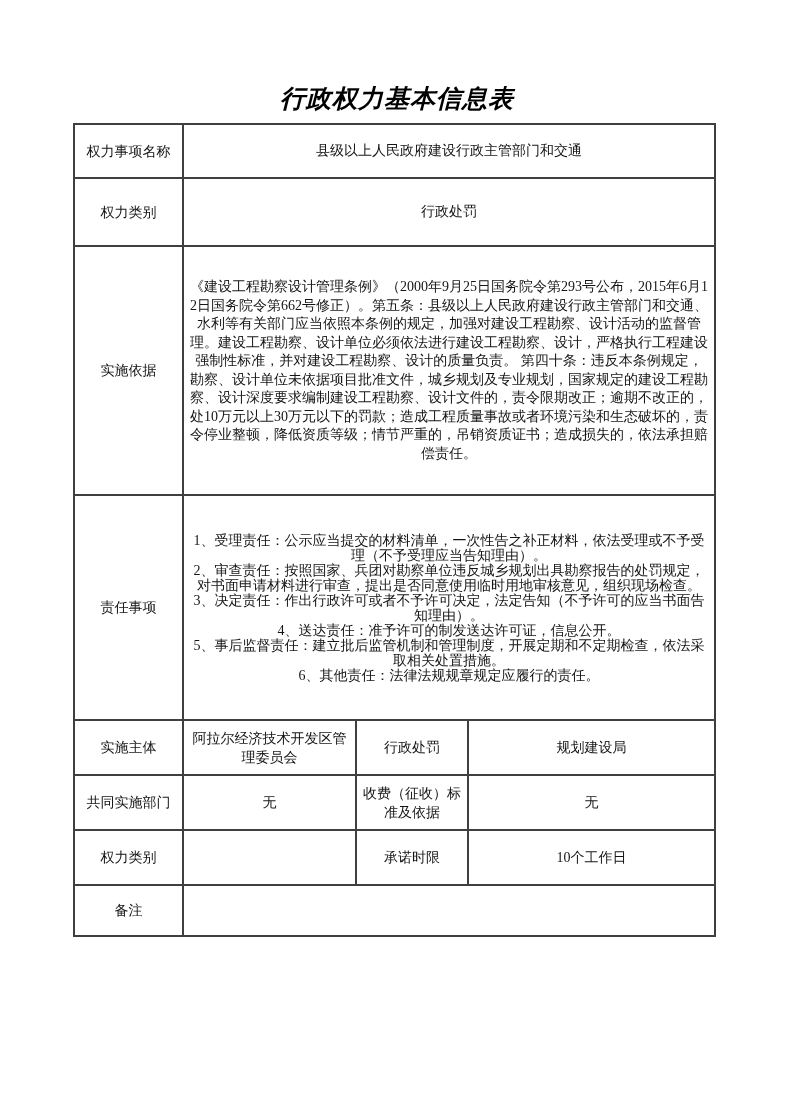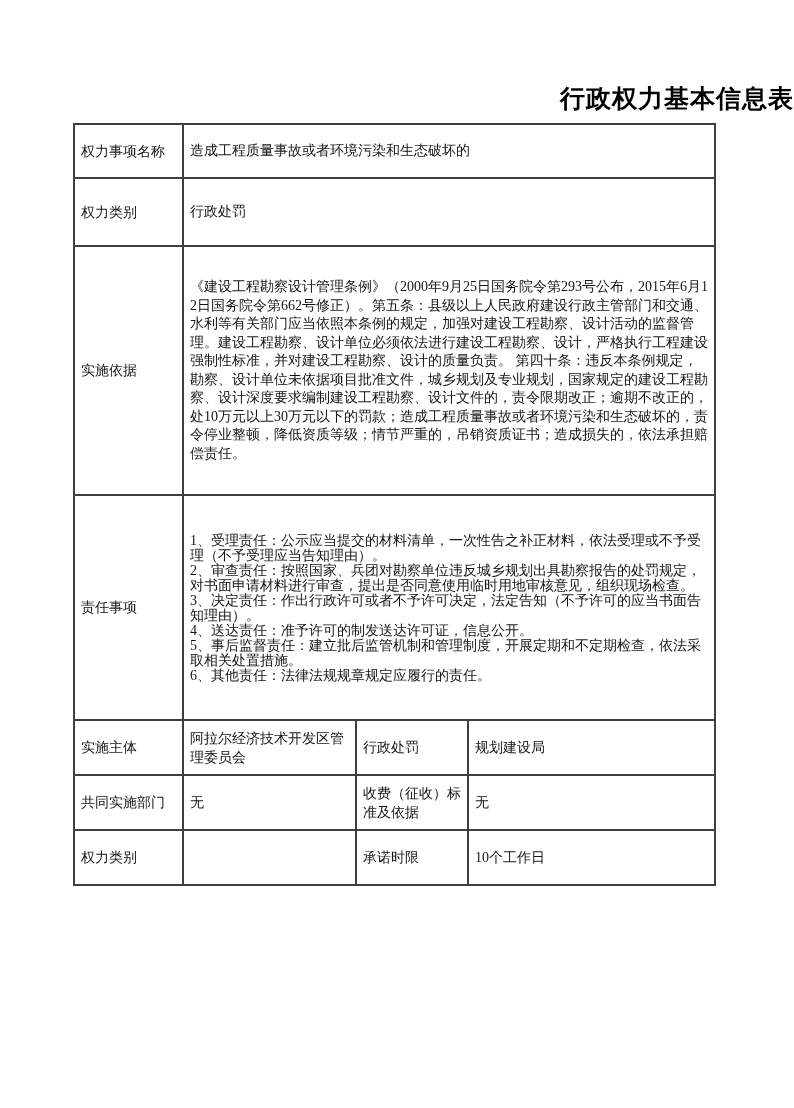--- a/index.html
+++ b/index.html
@@ -9,37 +9,38 @@
   }
   body {
     width: 794px;
     height: 1108px;
     font-family: "Liberation Serif", "DejaVu Serif", serif;
     color: #141414;
     overflow: hidden;
   }
   .page-title {
     margin: 84px 0 9px 0;
-    text-align: right;
+    text-align: center;
     font-size: 25px;
     font-weight: bold;
     line-height: 30px;
     letter-spacing: 1px;
     color: #000000;
+    font-style: italic;
   }
   table.info-table {
     border-collapse: collapse;
     table-layout: fixed;
     width: 641px;
     margin-left: 73px;
   }
   table.info-table td {
     border: 2px solid #3f3f3f;
     font-size: 14px;
-    text-align: left;
+    text-align: center;
     vertical-align: middle;
     padding: 2px 6px;
     overflow: hidden;
     word-break: break-all;
   }
   tr.r-small  { height: 55px; }
   tr.r-name   { height: 54px; }
   tr.r-cat    { height: 68px; }
   tr.r-basis  { height: 249px; }
   tr.r-duty   { height: 225px; }
@@ -77,21 +78,21 @@
   <colgroup>
     <col style="width:109px">
     <col style="width:173px">
     <col style="width:112px">
     <col style="width:247px">
   </colgroup>
 
   <tbody>
       <tr class="r-name">
     <td class="lbl">权力事项名称</td>
-    <td colspan="3">造成工程质量事故或者环境污染和生态破坏的</td>
+    <td colspan="3">县级以上人民政府建设行政主管部门和交通</td>
   </tr>
 
   <tr class="r-cat">
     <td class="lbl">权力类别</td>
     <td colspan="3">行政处罚</td>
   </tr>
 
   <tr class="r-basis">
     <td class="lbl">实施依据</td>
     <td colspan="3" class="text-block">《建设工程勘察设计管理条例》（2000年9月25日国务院令第293号公布，2015年6月12日国务院令第662号修正）。第五条：县级以上人民政府建设行政主管部门和交通、水利等有关部门应当依照本条例的规定，加强对建设工程勘察、设计活动的监督管理。建设工程勘察、设计单位必须依法进行建设工程勘察、设计，严格执行工程建设强制性标准，并对建设工程勘察、设计的质量负责。 第四十条：违反本条例规定，勘察、设计单位未依据项目批准文件，城乡规划及专业规划，国家规定的建设工程勘察、设计深度要求编制建设工程勘察、设计文件的，责令限期改正；逾期不改正的，处10万元以上30万元以下的罚款；造成工程质量事故或者环境污染和生态破坏的，责令停业整顿，降低资质等级；情节严重的，吊销资质证书；造成损失的，依法承担赔偿责任。</td>
@@ -125,14 +126,18 @@
   </tr>
 
   <tr class="r-small">
     <td class="lbl">权力类别</td>
     <td></td>
     <td class="lbl-narrow">承诺时限</td>
     <td>10个工作日</td>
   </tr>
 
 
+  <tr class="r-remark">
+    <td class="lbl">备注</td>
+    <td colspan="3"></td>
+  </tr>
 </tbody>
   </table>
 
 </body></html>

